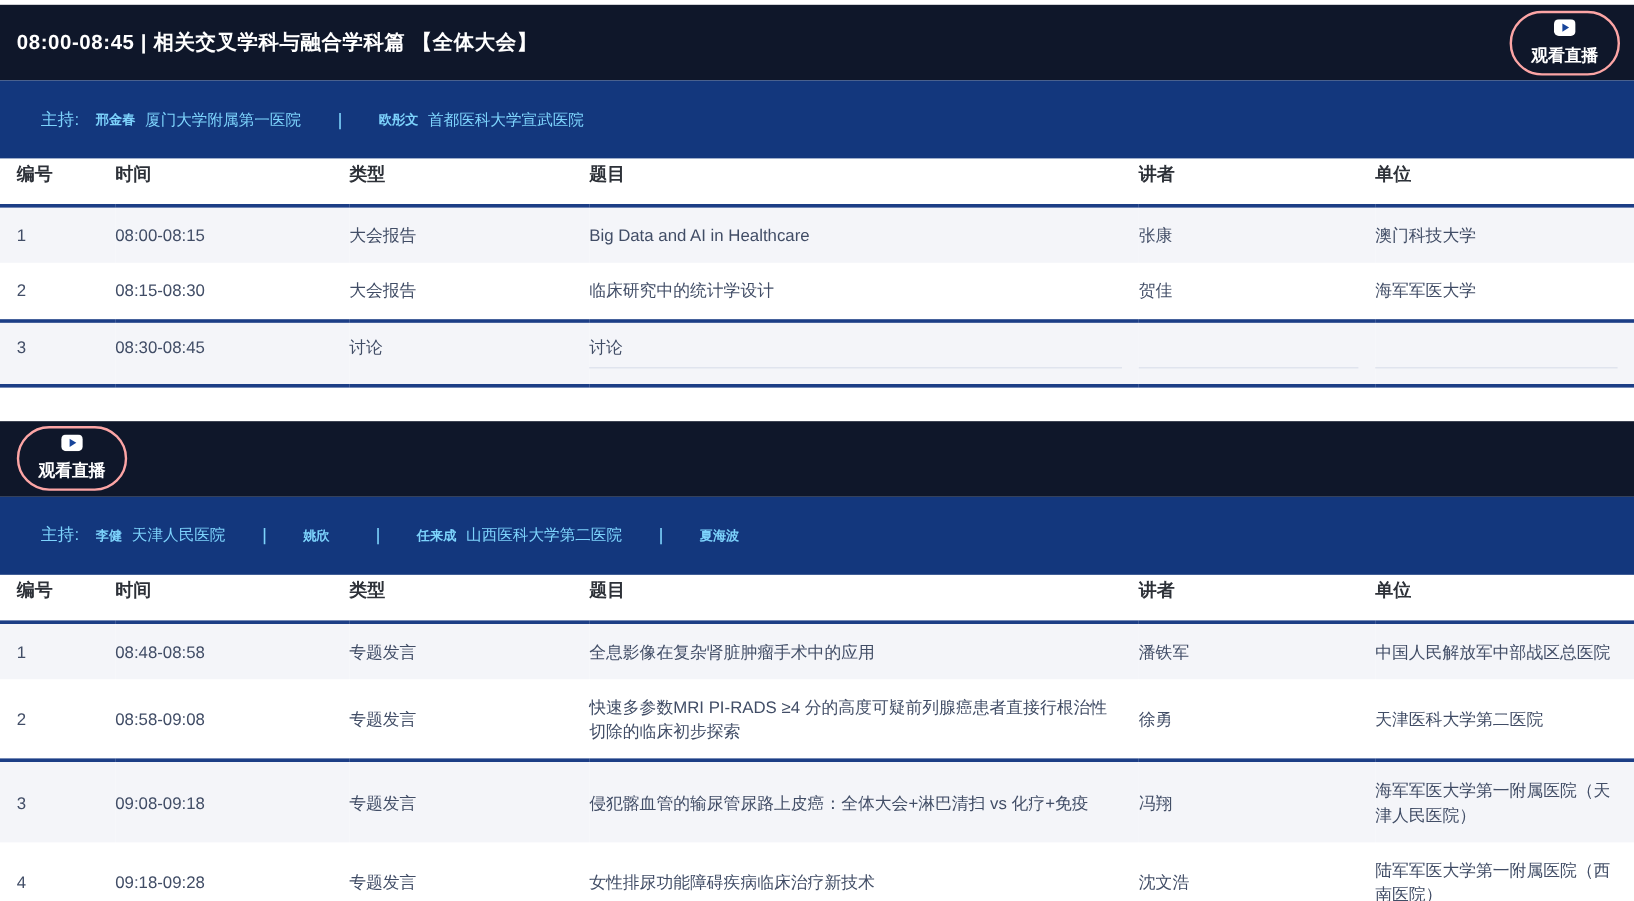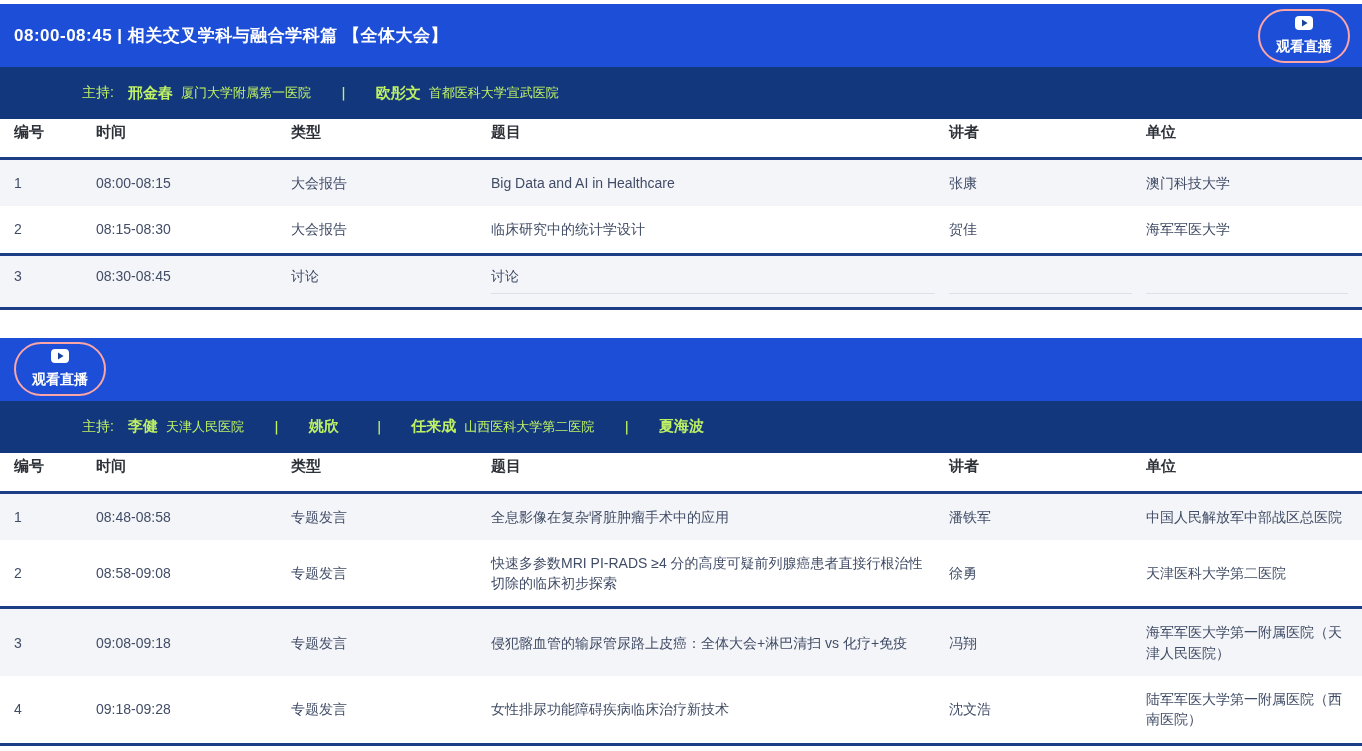--- a/index.html
+++ b/index.html
@@ -7,21 +7,21 @@
   body {
     width: 1362px;
     font-family: "Liberation Sans", "DejaVu Sans", sans-serif;
     padding-top: 4px;
   }
   .session { margin-bottom: 28px; }
   .session:last-child { margin-bottom: 0; }
 
   
   .band-title {
-    background: #1d4ed8;
+    background: #0f172a;
     height: 63px;
     display: flex;
     align-items: center;
     justify-content: space-between;
     padding: 0 12px 0 14px;
   }
   .band-title .title {
     color: #ffffff;
     font-size: 17px;
     font-weight: bold;
@@ -40,29 +40,29 @@
     padding: 5px 16px;
     cursor: pointer;
     font-family: inherit;
     flex-direction: column;
   }
   .live-btn svg { display: block; }
 
   
   .band-hosts {
     background: #13377d;
-    height: 52px;
+    height: 65px;
     display: flex;
     align-items: center;
-    padding-left: 82px;
-    color: #bef264;
+    padding-left: 34px;
+    color: #7dd3fc;
     font-size: 13px;
   }
   .band-hosts .hosts-label { margin-right: 14px; font-size: 14px; }
-  .band-hosts .host-name { font-weight: bold; font-size: 15px; margin-right: 8px; }
+  .band-hosts .host-name { font-weight: bold; font-size: 11px; margin-right: 8px; }
   .band-hosts .host-org { font-size: 13px; }
   .band-hosts .sep { margin: 0 26px; font-weight: bold; }
 
   
   table.schedule {
     width: 100%;
     border-collapse: collapse;
     table-layout: fixed;
   }
   table.schedule col.c-no      { width: 96px; }

